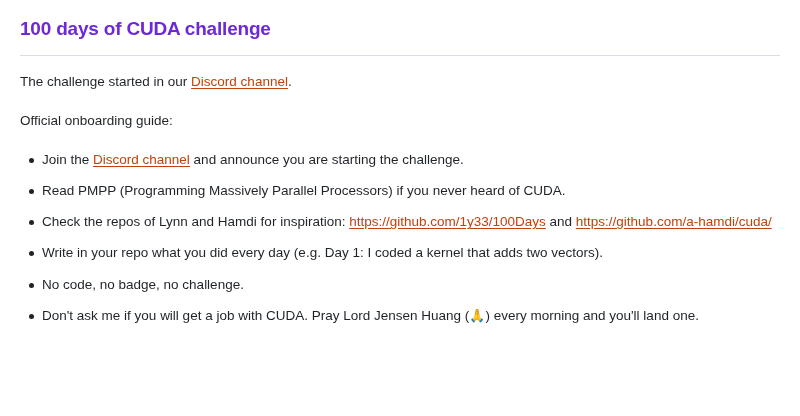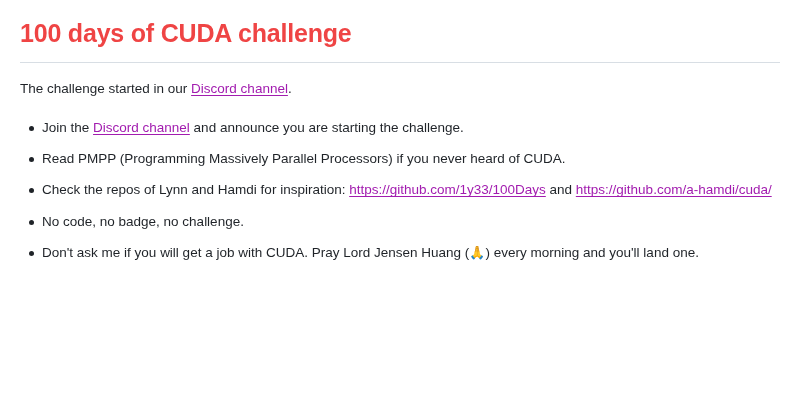--- a/index.html
+++ b/index.html
@@ -12,41 +12,41 @@
     height: 416px;
     overflow: hidden;
     font-family: "Liberation Sans", sans-serif;
     color: #1f2328;
   }
   .page {
     padding: 18px 20px 0 20px;
     box-sizing: border-box;
   }
   .doc-title {
-    font-size: 25px;
+    font-size: 19px;
     font-weight: bold;
     letter-spacing: -0.2px;
     margin: 0 0 14px 0;
-    color: #ef4444;
+    color: #6d28d9;
     line-height: 1.2;
   }
   .rule {
     border: none;
     border-top: 1px solid #d8dee4;
     margin: 0 0 16px 0;
     height: 0;
   }
   p.para {
     font-size: 13.5px;
     line-height: 1.55;
     margin: 0 0 18px 0;
     color: #1f2328;
   }
   a.link {
-    color: #a21caf;
+    color: #c2410c;
     text-decoration: underline;
     text-underline-offset: 2px;
     cursor: pointer;
   }
   ul.bullets {
     margin: 0;
     padding-left: 22px;
     list-style: none;
   }
   ul.bullets li {
@@ -74,32 +74,36 @@
 <body>
 
 <div class="page">
   <h1 class="doc-title">100 days of CUDA challenge</h1>
   <hr class="rule">
 
   <p class="para">
     <span>The challenge started in our </span><a class="link">Discord channel</a><span>.</span>
   </p>
 
+  <p class="para">Official onboarding guide:</p>
 
   <ul class="bullets">
     <li>
       <span>Join the </span><a class="link">Discord channel</a><span> and announce you are starting the challenge.</span>
     </li>
     <li>
       <span>Read PMPP (Programming Massively Parallel Processors) if you never heard of CUDA.</span>
     </li>
     <li>
       <span>Check the repos of Lynn and Hamdi for inspiration: </span><a class="link">https://github.com/1y33/100Days</a><span> and </span><a class="link">https://github.com/a-hamdi/cuda/</a>
     </li>
     <li>
+      <span>Write in your repo what you did every day (e.g. Day 1: I coded a kernel that adds two vectors).</span>
+    </li>
+    <li>
       <span>No code, no badge, no challenge.</span>
     </li>
     <li>
       <span>Don't ask me if you will get a job with CUDA. Pray Lord Jensen Huang (</span><span class="pray-emoji">🙏</span><span>) every morning and you'll land one.</span>
     </li>
 
   </ul>
 </div>
 
 </body></html>

